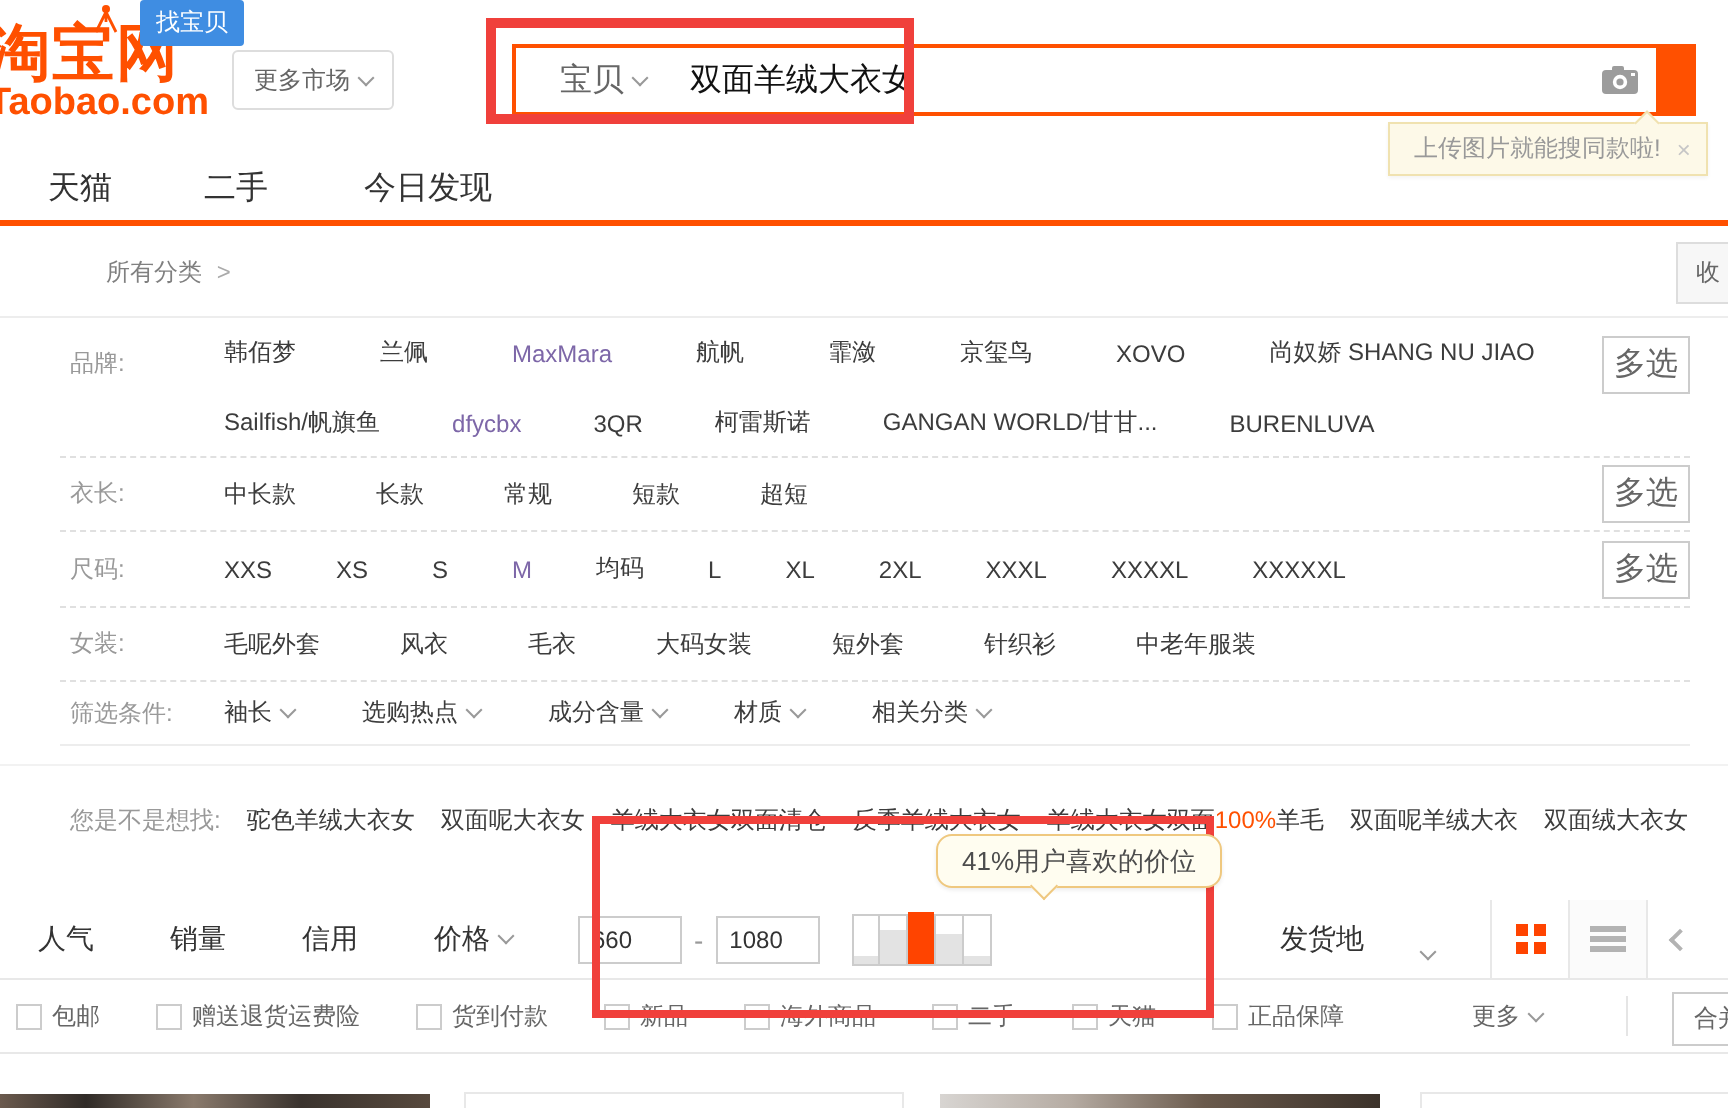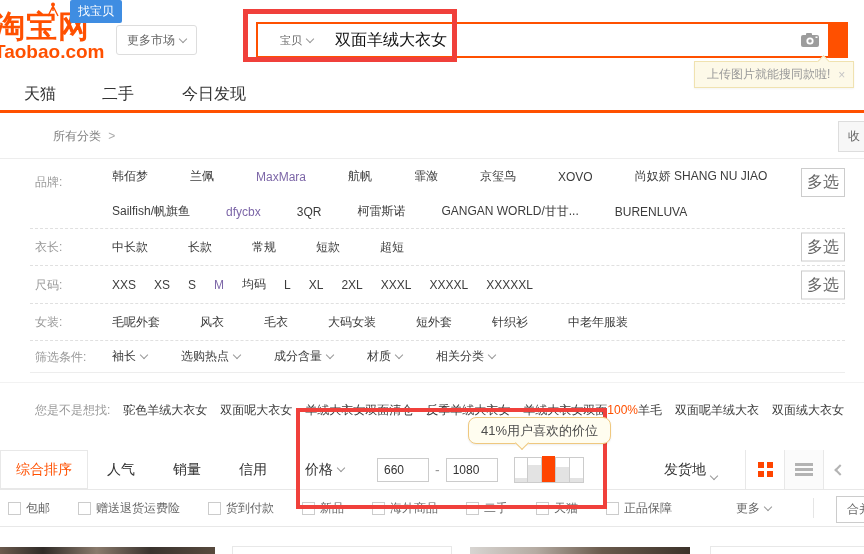--- a/index.html
+++ b/index.html
@@ -15,21 +15,21 @@
   .logo-figure { position:absolute; left:52px; top:-10px; }
   .tag-blue { position:absolute; left:70px; top:0; height:23px; line-height:23px; padding:0 8px;
     background:#3f8de2; color:#fff; font-size:12px; border-radius:2px; z-index:3; }
   .more-markets { position:absolute; left:116px; top:25px; height:30px; border:1px solid #ddd;
     border-radius:3px; background:#fff; color:#666; font-size:12px; padding:0 10px;
     display:flex; align-items:center; cursor:pointer; }
   .caret { display:inline-block; width:6px; height:6px; border-right:1px solid #999;
     border-bottom:1px solid #999; transform:rotate(45deg); margin-left:5px; margin-top:-3px; }
   .searchbar { position:absolute; left:256px; top:22px; width:592px; height:36px;
     border:2px solid #ff5000; background:#fff; display:flex; align-items:center; }
-  .search-cat { display:flex; align-items:center; color:#666; font-size:11px;
+  .search-cat { display:flex; align-items:center; color:#666; font-size:16px;
     padding:0 10px 0 22px; height:100%; cursor:pointer; }
   .search-input { flex:1; border:none; outline:none; font-size:16px; color:#111;
     font-family:inherit; padding-left:12px; height:100%; }
   .camera { margin-right:8px; cursor:pointer; display:flex; }
   .search-btn-sliver { width:18px; height:100%; background:#ff5000; cursor:pointer; }
   .upload-tip { position:absolute; left:694px; top:61px; height:27px; padding:0 8px 0 12px;
     background:#fdf9e8; border:1px solid #f0e2b0; display:flex; align-items:center;
     font-size:12px; color:#999; z-index:4; box-shadow:0 1px 2px rgba(0,0,0,.05); }
   .upload-tip::before { content:""; position:absolute; top:-5px; left:124px; width:8px; height:8px;
     background:#fdf9e8; border-left:1px solid #f0e2b0; border-top:1px solid #f0e2b0;
@@ -54,21 +54,21 @@
   .frow { position:relative; margin:0 19px 0 30px; border-bottom:1px dashed #e0e0e0; }
   .frow:last-child { border-bottom:1px solid #ededed; }
   .flabel { position:absolute; left:5px; top:50%; transform:translateY(-50%); color:#999; }
   .brand-row .flabel { top:23px; }
   .fopts { display:flex; align-items:center; padding-left:82px; }
   .opt { color:#3c3c3c; cursor:pointer; white-space:nowrap; }
   .opt.visited { color:#7d67a8; }
   .r-brand { height:70px; } .r-brand .fline { height:35px; display:flex; align-items:center; gap:42px; padding-left:82px; }
   .r-brand .fline.l2 { gap:36px; }
   .r-length { height:37px; } .r-length .fopts { height:100%; gap:40px; }
-  .r-size { height:38px; } .r-size .fopts { height:100%; gap:18px; }
+  .r-size { height:38px; } .r-size .fopts { height:100%; gap:32px; }
   .r-women { height:37px; } .r-women .fopts { height:100%; gap:40px; }
   .r-cond { height:32px; } .r-cond .fopts { height:100%; gap:34px; }
   .multi-btn { position:absolute; right:0; border:1px solid #ccc; background:#fff; color:#666;
     font-size:16px; padding:3px 5px; cursor:pointer; }
   .r-brand .multi-btn { top:9px; }
   .r-length .multi-btn, .r-size .multi-btn { top:50%; transform:translateY(-50%); }
   .ddl { display:flex; align-items:center; color:#3c3c3c; cursor:pointer;text-align:center; }
 
   
   .suggest { margin-top:9px; border-top:1px solid #f2f2f2; padding:14px 0 26px 35px;
@@ -86,21 +86,21 @@
     padding:0 6px; outline:none; font-family:inherit; }
   .pi1 { margin-left:14px; }
   .price-sep { color:#999; margin:0 6px; }
   .pbar-wrap { margin-left:16px; display:flex; align-items:flex-end; height:26px; cursor:pointer; }
   .pbar-cell { width:14px; height:26px; border:1px solid #ccc; border-left:none; background:#fff;
     display:flex; align-items:flex-end; }
   .pbar-cell:first-child { border-left:1px solid #ccc; }
   .pbar-fill { width:100%; background:#e3e3e3; }
   .pbar-cell.sel { background:#ff4400; border-color:#ccc; }
   .pbar-cell.sel .pbar-fill { background:#ff4400; }
-  .ship { margin-left:auto; display:flex; align-items:flex-end; color:#333; cursor:pointer; margin-right:28px; }
+  .ship { margin-left:auto; display:flex; align-items:flex-end; color:#333; cursor:pointer; margin-right:28px;gap:24px; }
   .viewbox { display:flex; height:100%; border-left:1px solid #e8e8e8; }
   .view-btn { width:39px; height:100%; display:flex; align-items:center; justify-content:center;
     cursor:pointer; border-right:1px solid #e8e8e8; }
   .view-btn.grid { background:#fff; }
   .view-btn.list { background:#fbfbfb; }
   .grid-ic { width:15px; height:15px; display:flex; flex-wrap:wrap; gap:3px; }
   .grid-ic i { width:6px; height:6px; background:#ff4400; }
   .list-ic { width:18px; } .list-ic i { display:block; height:3px; background:#b3b3b3; margin:2px 0; }
   .chev-left { width:8px; height:8px; border-left:2px solid #b3b3b3; border-bottom:2px solid #b3b3b3;
     transform:rotate(45deg); margin:0 20px 0 12px; cursor:pointer; }
@@ -296,21 +296,20 @@
     <span class="slink">驼色羊绒大衣女</span>
     <span class="slink">双面呢大衣女</span>
     <span class="slink">羊绒大衣女双面清仓</span>
     <span class="slink">反季羊绒大衣女</span>
     <span class="slink"><span>羊绒大衣女双面</span><span class="em">100%</span><span>羊毛</span></span>
     <span class="slink">双面呢羊绒大衣</span>
     <span class="slink">双面绒大衣女</span>
   </div>
 
   <div class="sortbar">
-    <div class="sort-main">综合排序</div>
     <div class="sort-item">人气</div>
     <div class="sort-item">销量</div>
     <div class="sort-item">信用</div>
     <div class="sort-item">
       <span>价格</span>
       <span class="caret"></span>
     </div>
     <input class="price-input pi1" type="text" value="660" style="">
     <span class="price-sep">-</span>
     <input class="price-input" type="text" value="1080" style="">

